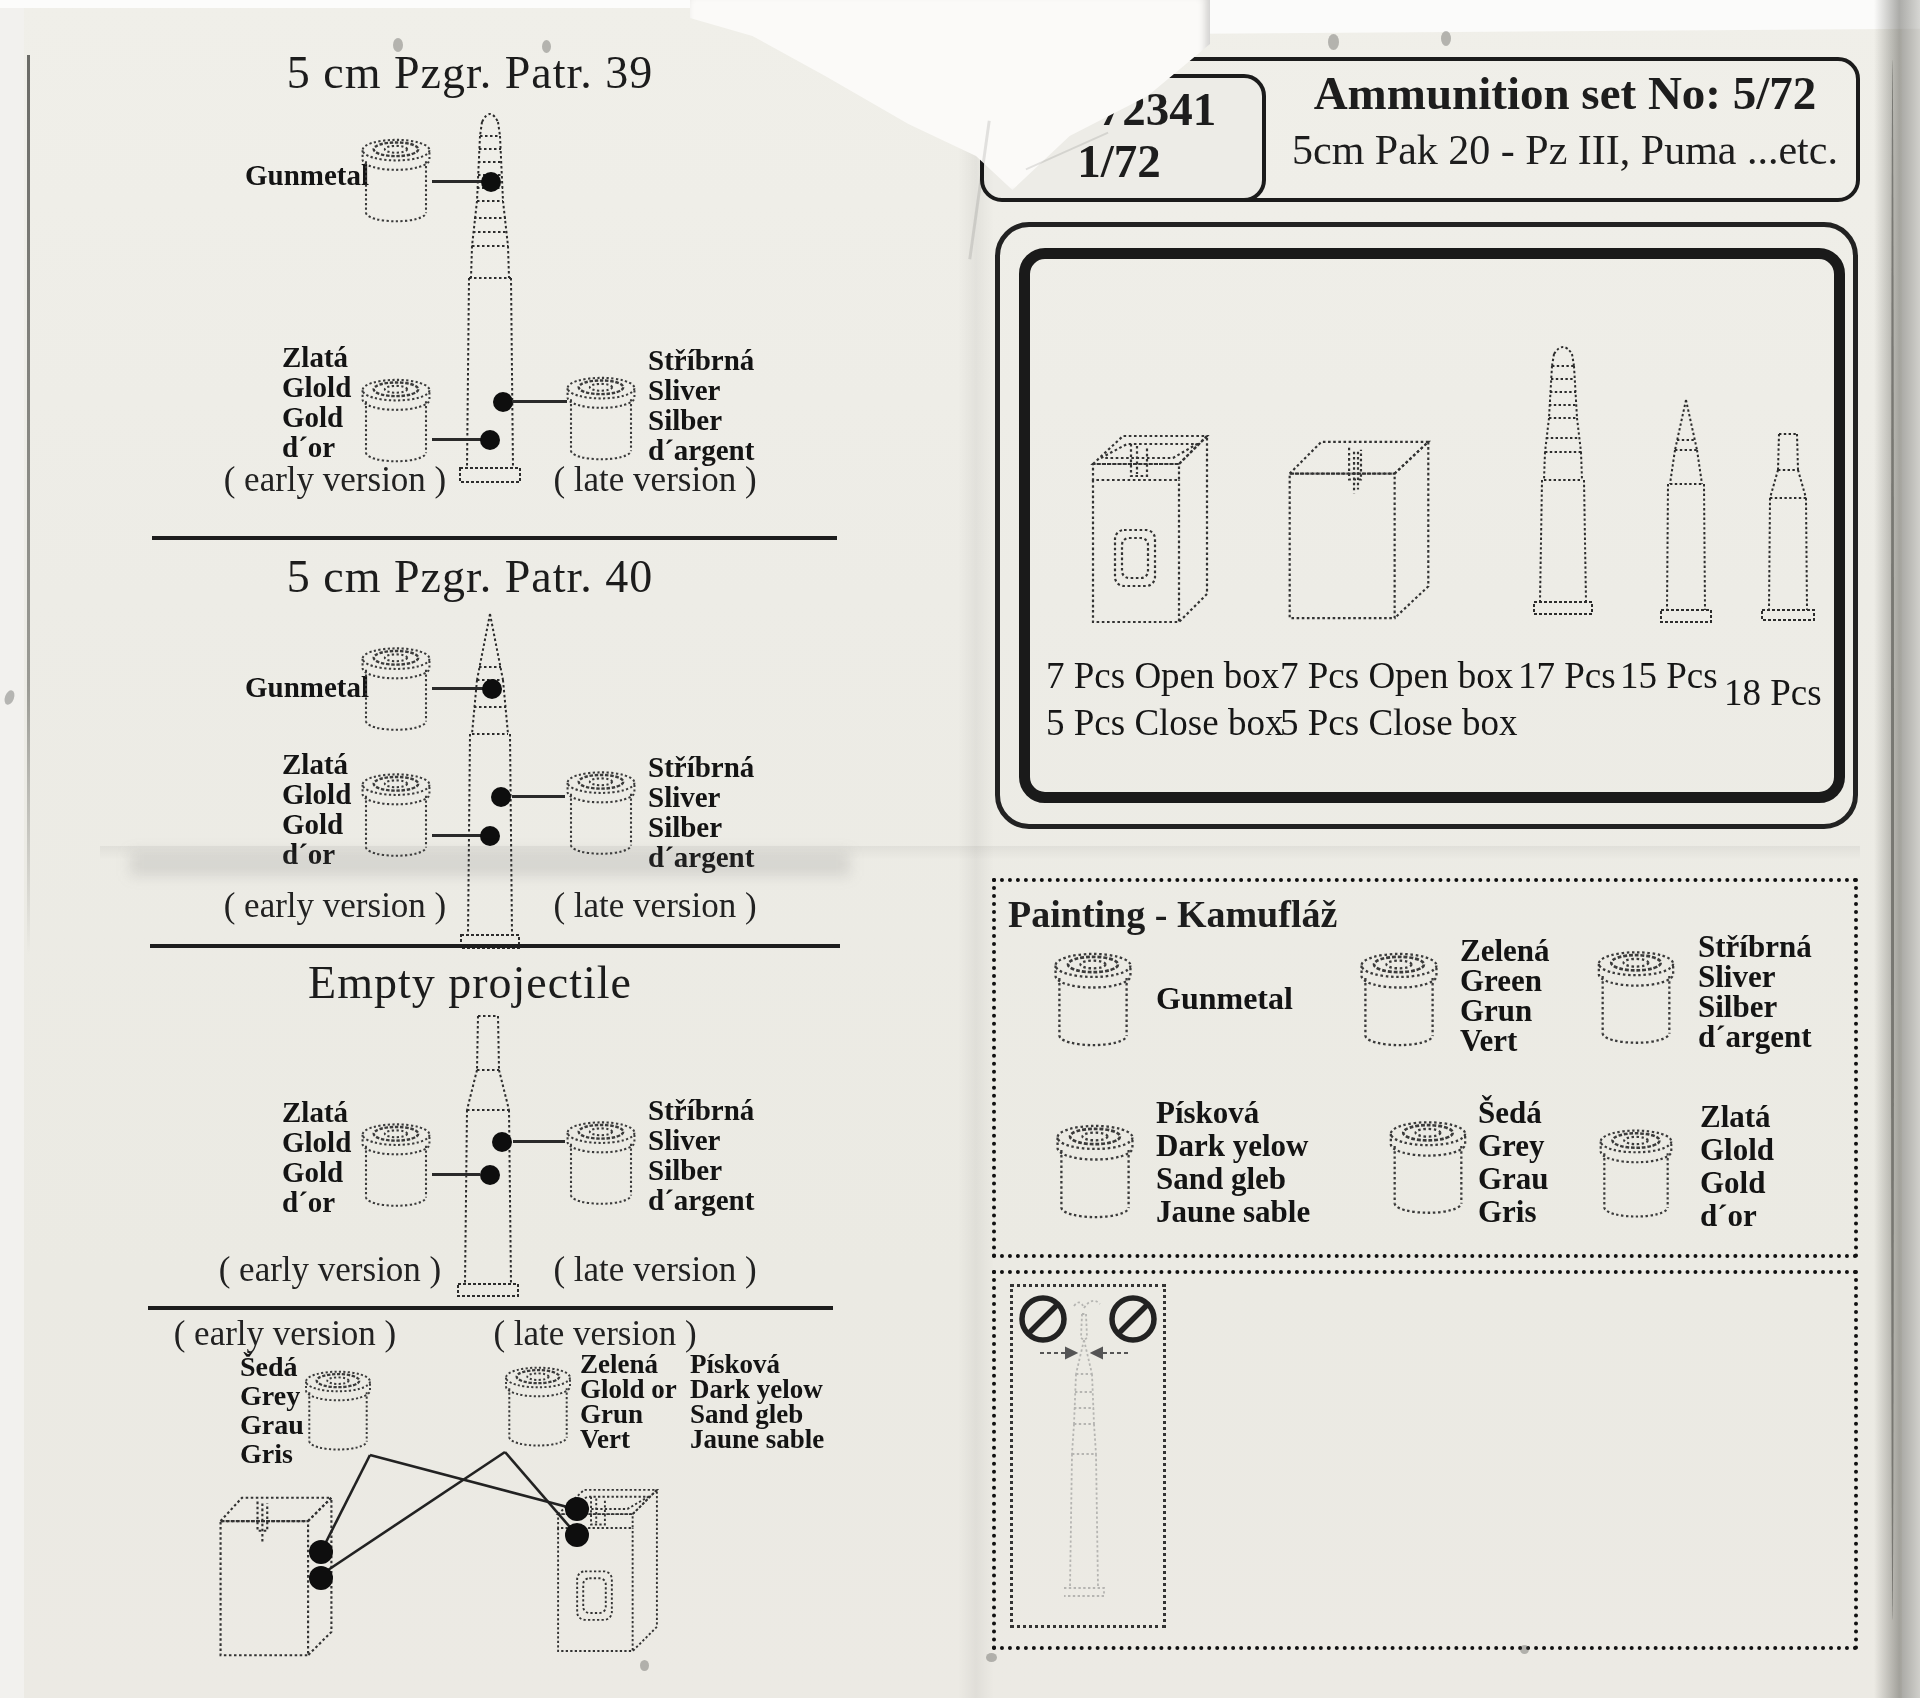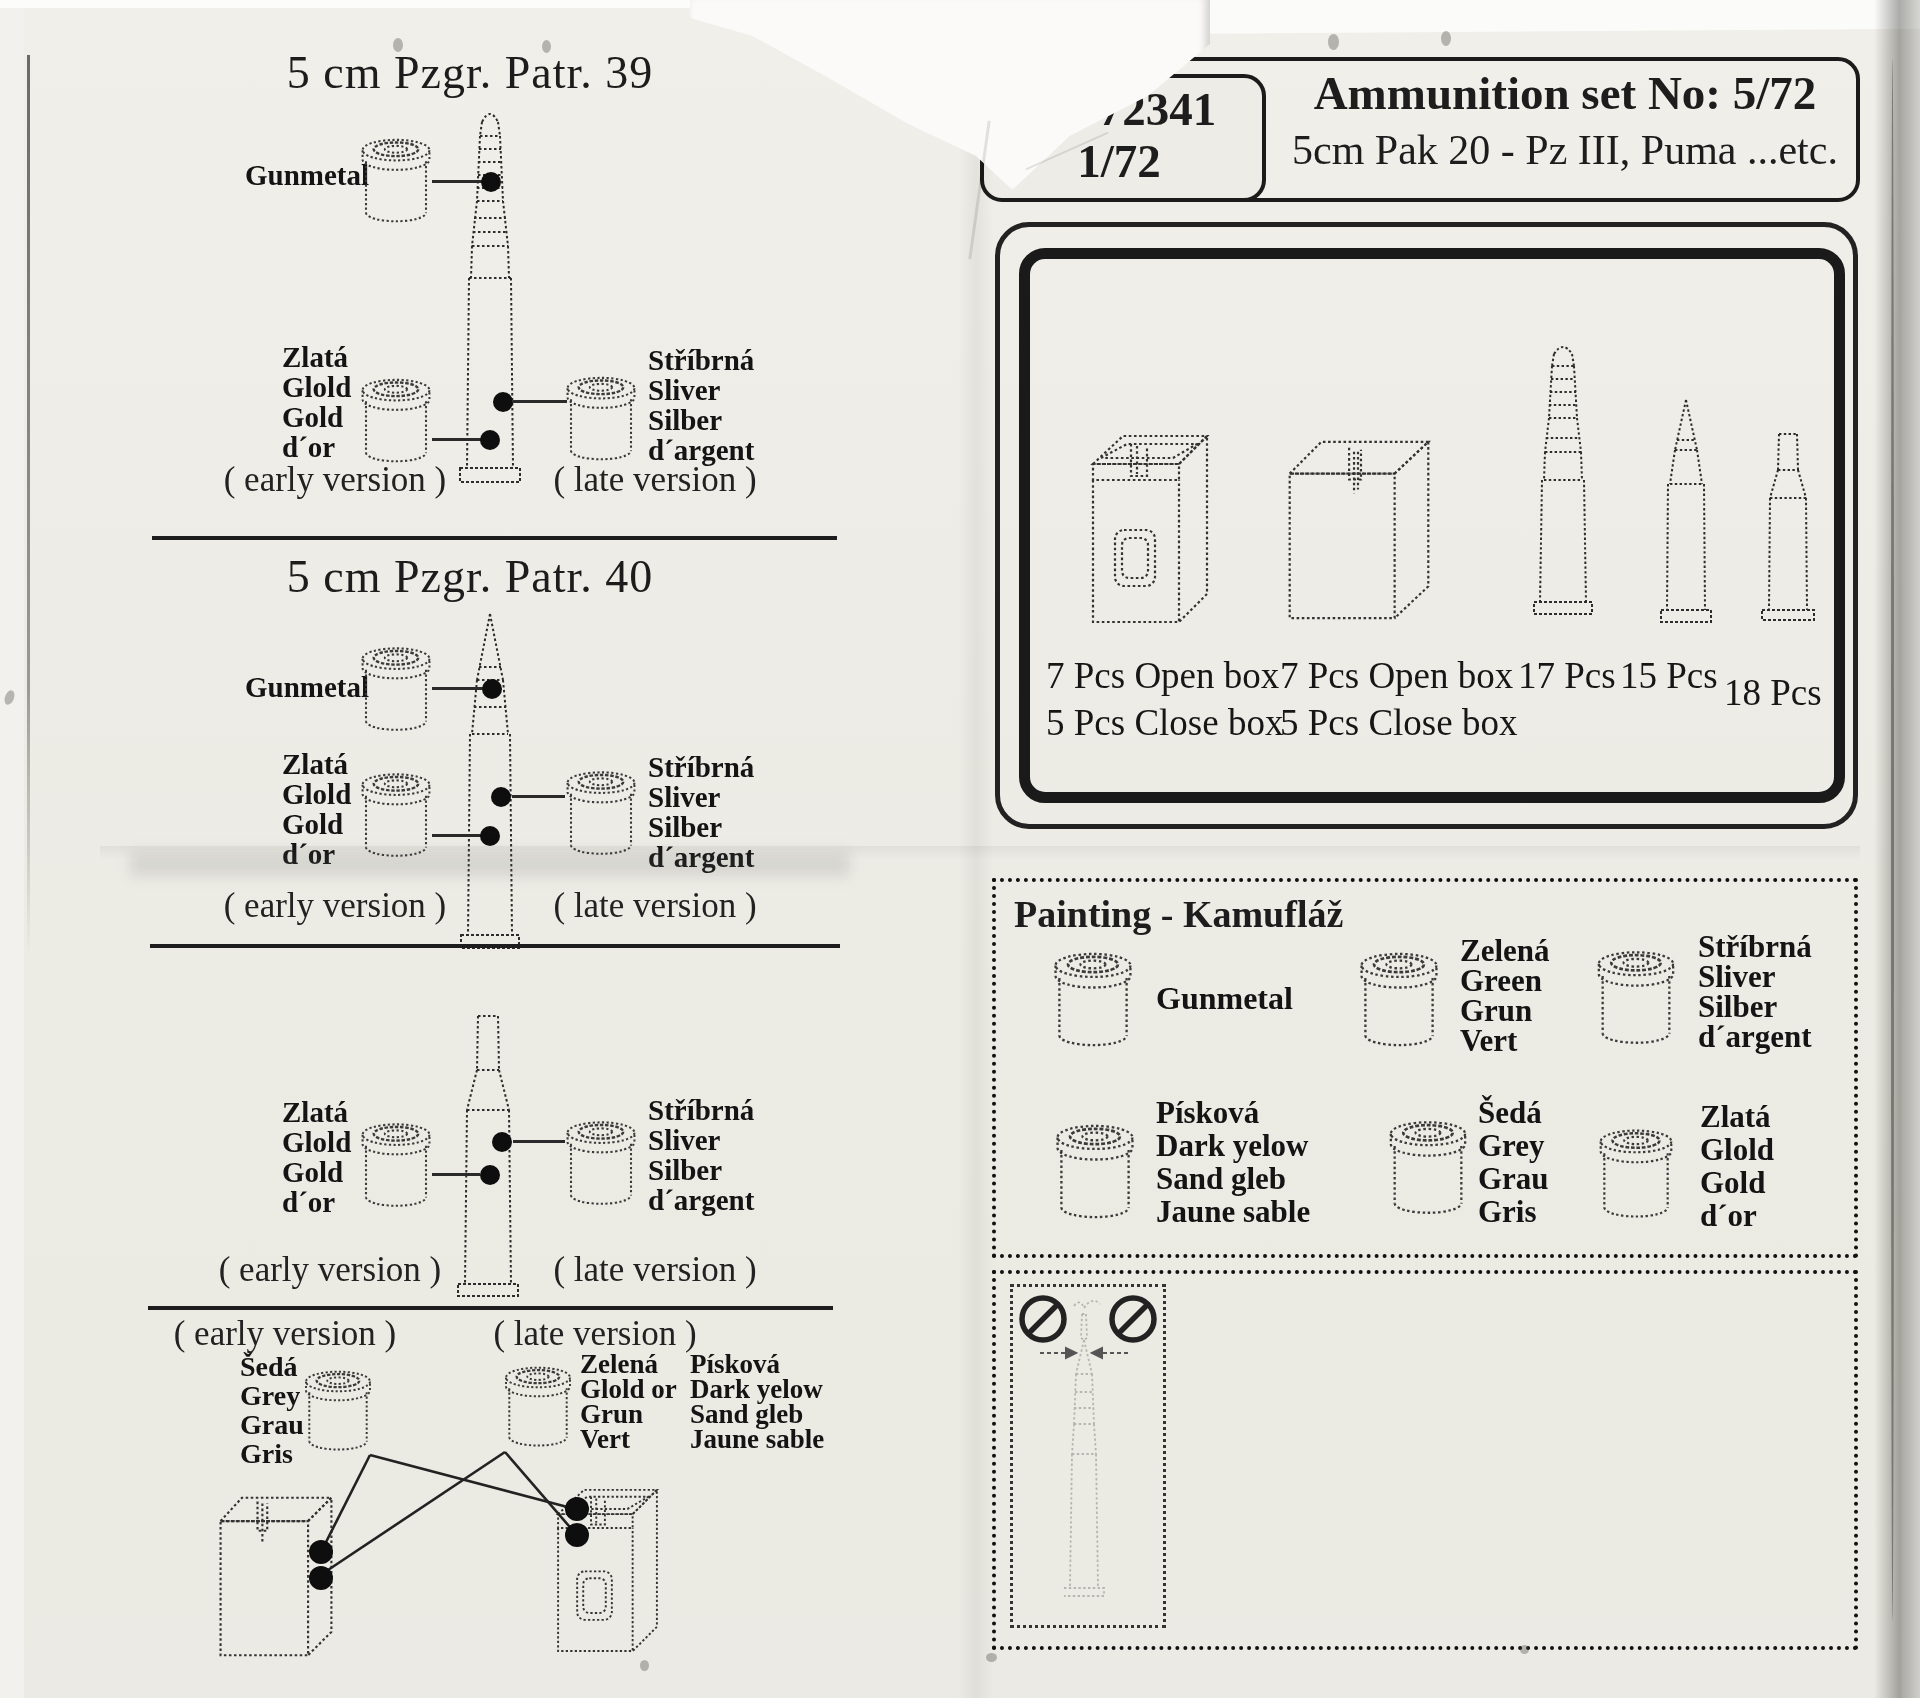--- a/index.html
+++ b/index.html
@@ -195,20 +195,21 @@
         <use href="#can"></use>
       </svg>
     <div class="lin" style="left:512px;top:795px;width:53px;"></div>
     <div class="dot" style="left:491px;top:787px;"></div>
 
     <div class="abs ver" style="left:205px;top:886px;width:260px;">( early version )</div>
     <div class="abs ver" style="left:530px;top:886px;width:250px;">( late version )</div>
 
     <div class="rule" style="left:150px;top:944px;width:690px;"></div>
 
+    <div class="abs title" style="left:150px;top:956px;width:640px;">Empty projectile</div>
 
     <svg class="abs" style="left:452px;top:1012px" width="72" height="290" viewBox="0 0 72 290" fill="none" stroke="#2c2c2c" stroke-width="2" stroke-dasharray="2.5 2.5">
       <path d="M26,4 L46,4"></path>
       <path d="M26,4 L25,58 M46,4 L47,58 M25,58 L47,58"></path>
       <path d="M25,58 L15,98 M47,58 L57,98 M15,98 L57,98"></path>
       <path d="M15,98 L13,272 M57,98 L59,272"></path>
       <path d="M6,272 L66,272 L66,284 L6,284 Z" stroke-dasharray="3 2"></path>
     </svg>
 
     <div class="abs blabel" style="left:282px;top:1097px;">
@@ -323,21 +324,21 @@
     </div>
     <div class="abs pl" style="left:320px;top:652px;">
       <span>7 Pcs Open box</span>
         <span>5 Pcs Close box</span>
     </div>
     <div class="abs pl" style="left:558px;top:652px;">17 Pcs</div>
     <div class="abs pl" style="left:660px;top:652px;text-align:right;">15 Pcs</div>
     <div class="abs pl" style="left:764px;top:652px;margin-top:17px;">18 Pcs</div>
 
     <div class="abs" style="left:32px;top:878px;width:858px;height:372px;border:4px dotted #111;"></div>
-    <div class="abs" style="left:54px;top:892px;font-size:38px;font-weight:bold;">Painting - Kamufláž</div>
+    <div class="abs" style="left:48px;top:892px;font-size:38px;font-weight:bold;">Painting - Kamufláž</div>
 
     <svg class="abs" style="left:92px;top:952px" width="82" height="96" viewBox="0 0 84 100">
         <use href="#can"></use>
       </svg>
     <div class="abs plabel" style="left:196px;top:982px;font-size:32px;">
         <span>Gunmetal</span>
       </div>
 
     <svg class="abs" style="left:398px;top:952px" width="82" height="96" viewBox="0 0 84 100">
         <use href="#can"></use>

